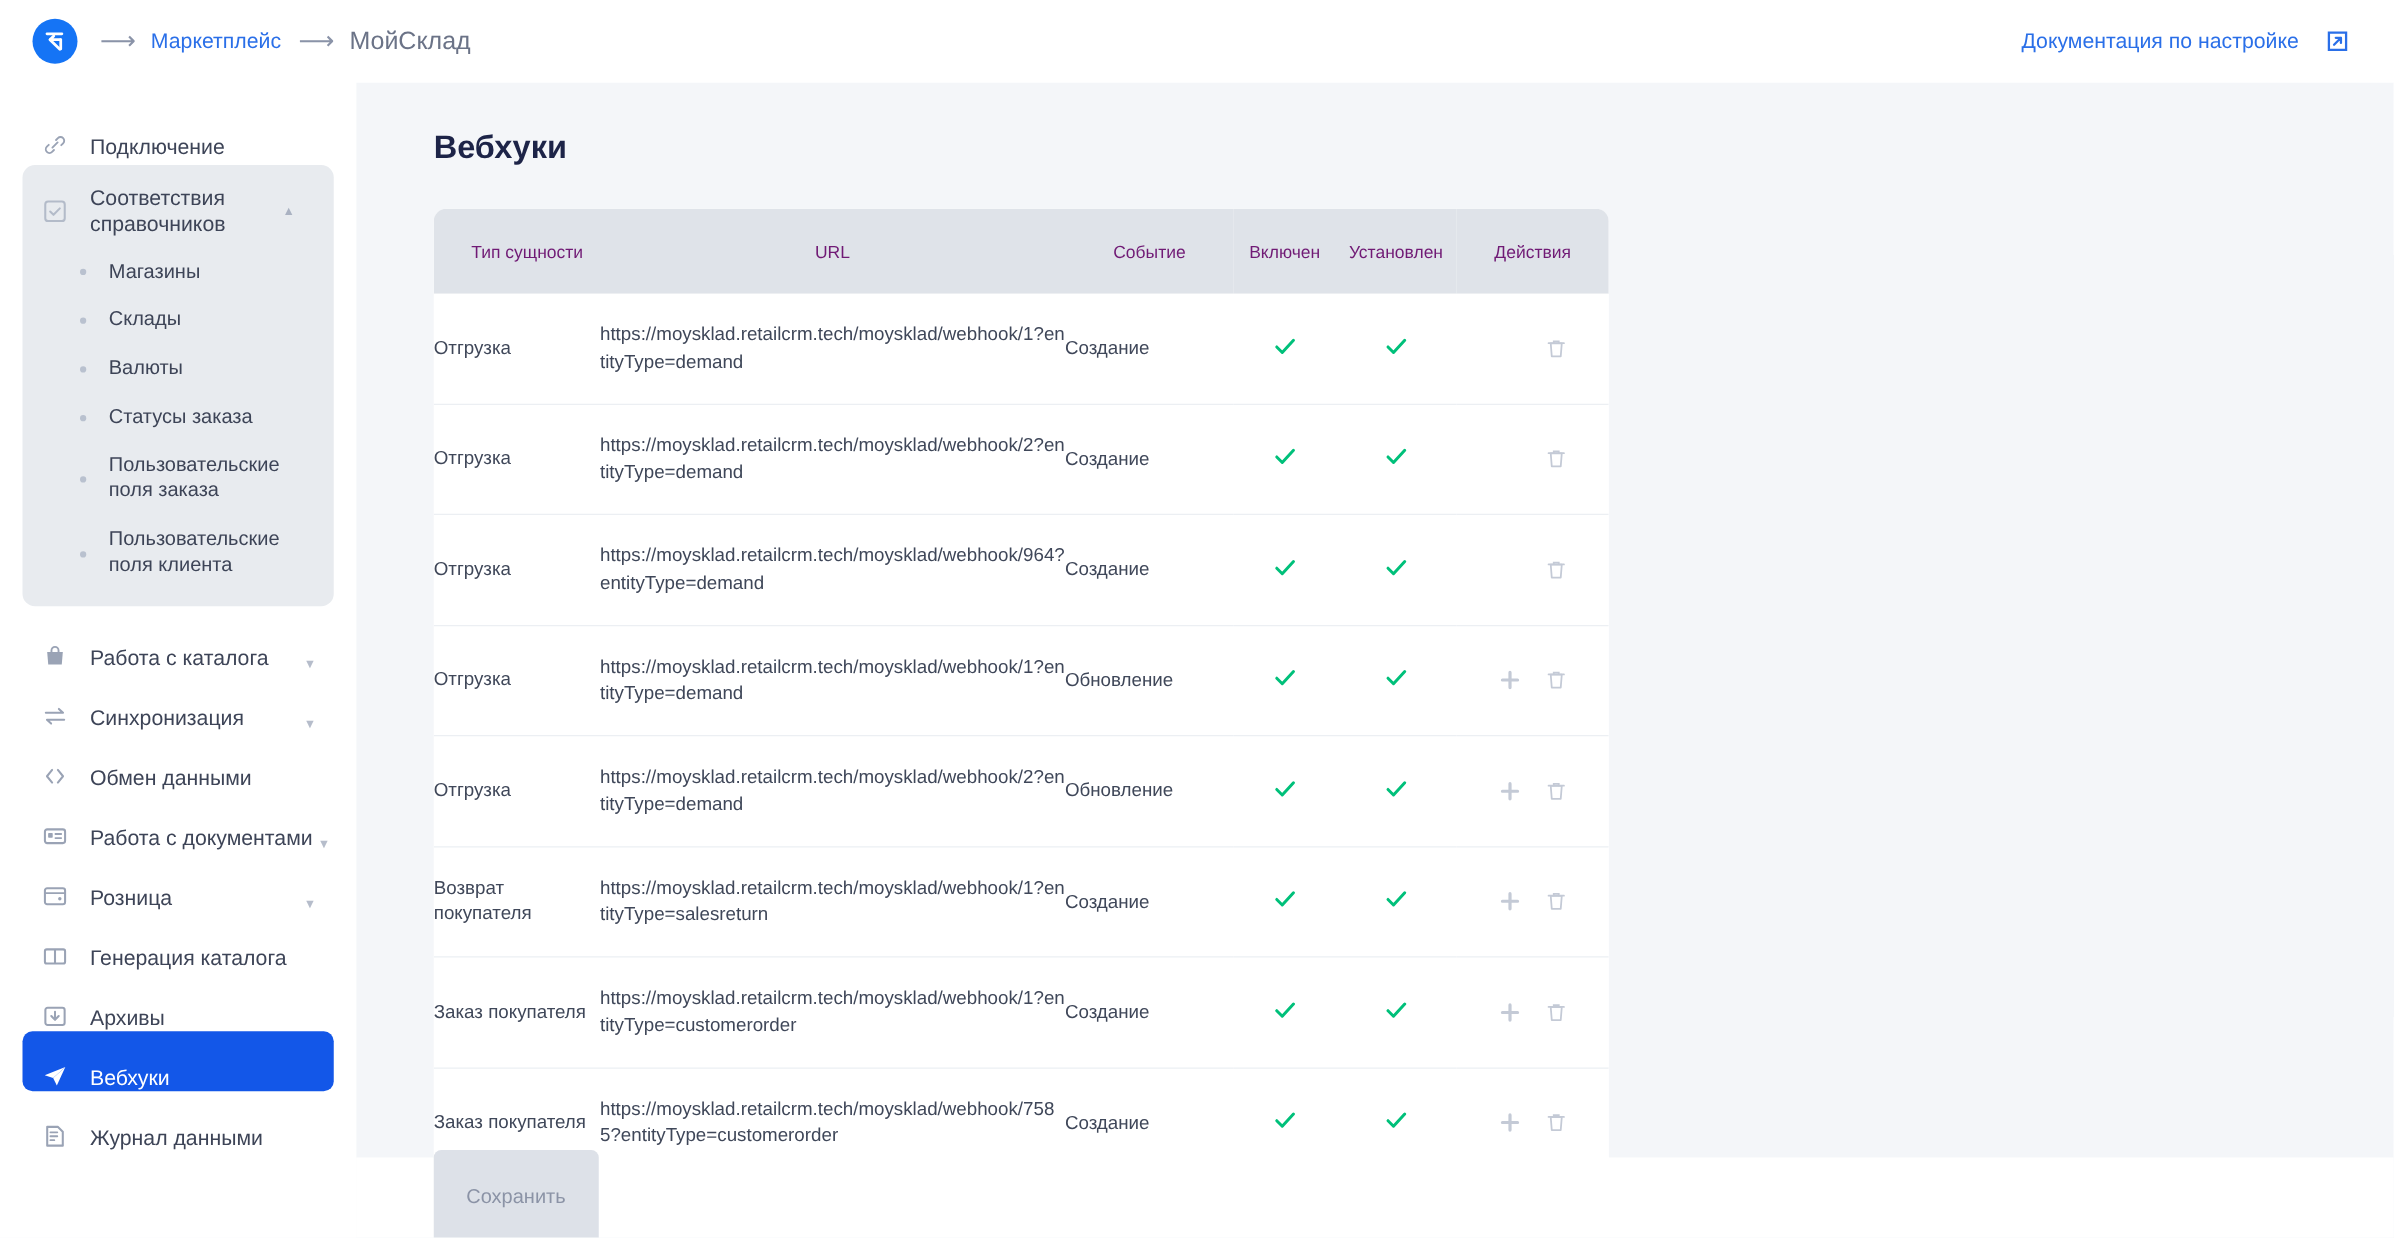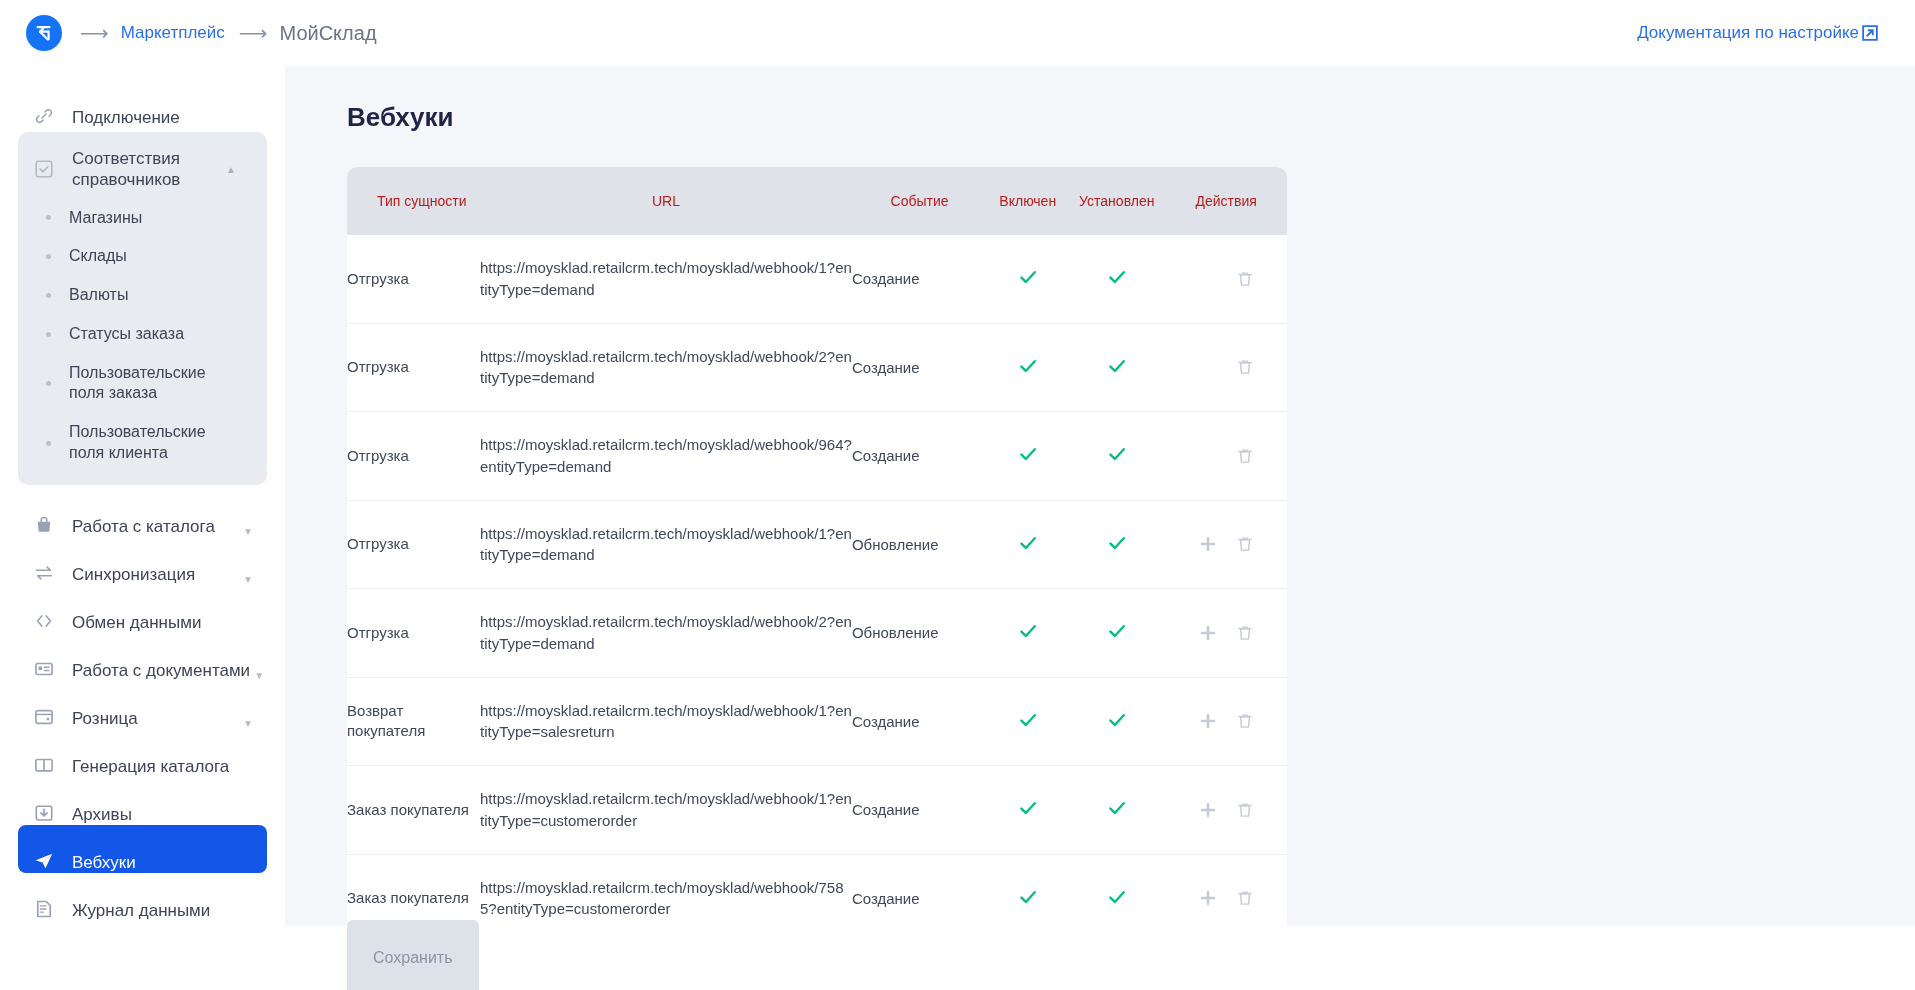--- a/index.html
+++ b/index.html
@@ -26,21 +26,21 @@
     display: flex; align-items: center; justify-content: center;
   }
   .crumbs { display: flex; align-items: center; gap: 14px; margin-left: 18px; }
   .arrow-sep { color: #8a93a8; font-size: 20px; line-height: 1; letter-spacing: -2px; }
   .crumb-link {
     font-size: 17px; color: #2A6FE8; text-decoration: none; white-space: nowrap;
   }
   .crumb-current { font-size: 20px; color: #6b7387; white-space: nowrap; }
   .topbar-spacer { flex: 1 1 auto; }
   .doc-link {
-    display: flex; align-items: center; 
+    display: flex; align-items: center; gap: 20px;
     font-size: 17px; color: #2A6FE8; text-decoration: none; white-space: nowrap;
   }
   .ext-icon { width: 22px; height: 22px; display: block; }
 
   
   .sidebar {
     position: absolute; top: 66px; left: 0; width: 285px; bottom: 0;
     background: #ffffff;
     padding: 14px 0 0 0;
     overflow: hidden;
@@ -69,21 +69,21 @@
     display: flex; align-items: center; padding: 10px 14px 8px 14px;
     font-size: 17px; color: #3d4457; cursor: pointer;
   }
   .group-head .ico { width: 24px; height: 24px; flex: 0 0 24px; margin-right: 16px;
                      display: flex; align-items: center; justify-content: center; }
   .group-head .lbl { flex: 1 1 auto; line-height: 1.25; max-width: 150px; }
   .group-head .caret { width: 14px; flex: 0 0 14px; color: #aab2c2; font-size: 10px; text-align: right; }
 
   .sub-item {
     display: flex; align-items: center;
-    padding: 9px 14px 9px 6px;
+    padding: 9px 14px 9px 24px;
     font-size: 16px; color: #3d4457; cursor: pointer; line-height: 1.3;
   }
   .sub-item .dot {
     width: 5px; height: 5px; border-radius: 50%;
     background: #b9c1cf; flex: 0 0 5px; margin: 0 18px 0 22px;
   }
   .sub-item .lbl { max-width: 152px; }
 
   .nav-item.active {
     background: #1357E8; color: #ffffff;
@@ -103,21 +103,21 @@
   .table-wrap {
     margin: 34px 0 0 62px;
     width: 940px;
     border-radius: 10px 10px 0 0;
     overflow: hidden;
     background: #ffffff;
   }
   table.webhooks { width: 100%; border-collapse: collapse; table-layout: fixed; }
   table.webhooks thead th {
     background: #dfe3e9;
-    color: #b91c1c;
+    color: #701a75;
     font-size: 14px; font-weight: normal;
     padding: 26px 0;
     text-align: center;
   }
   table.webhooks thead th.th-entity { text-align: left; padding-left: 30px; }
   table.webhooks tbody td {
     background: #ffffff;
     border-top: 1px solid #eceff3;
     font-size: 15px; color: #3f4759;
     padding: 22px 0;

